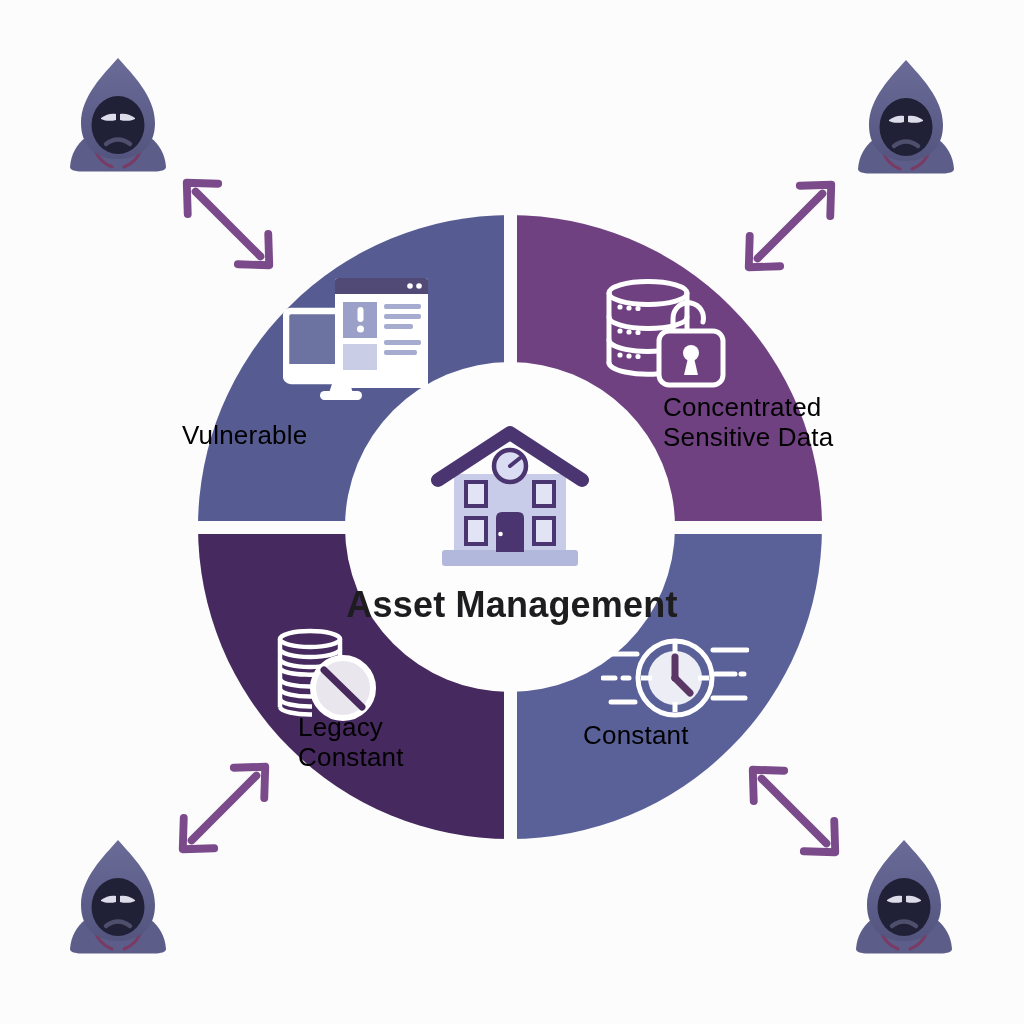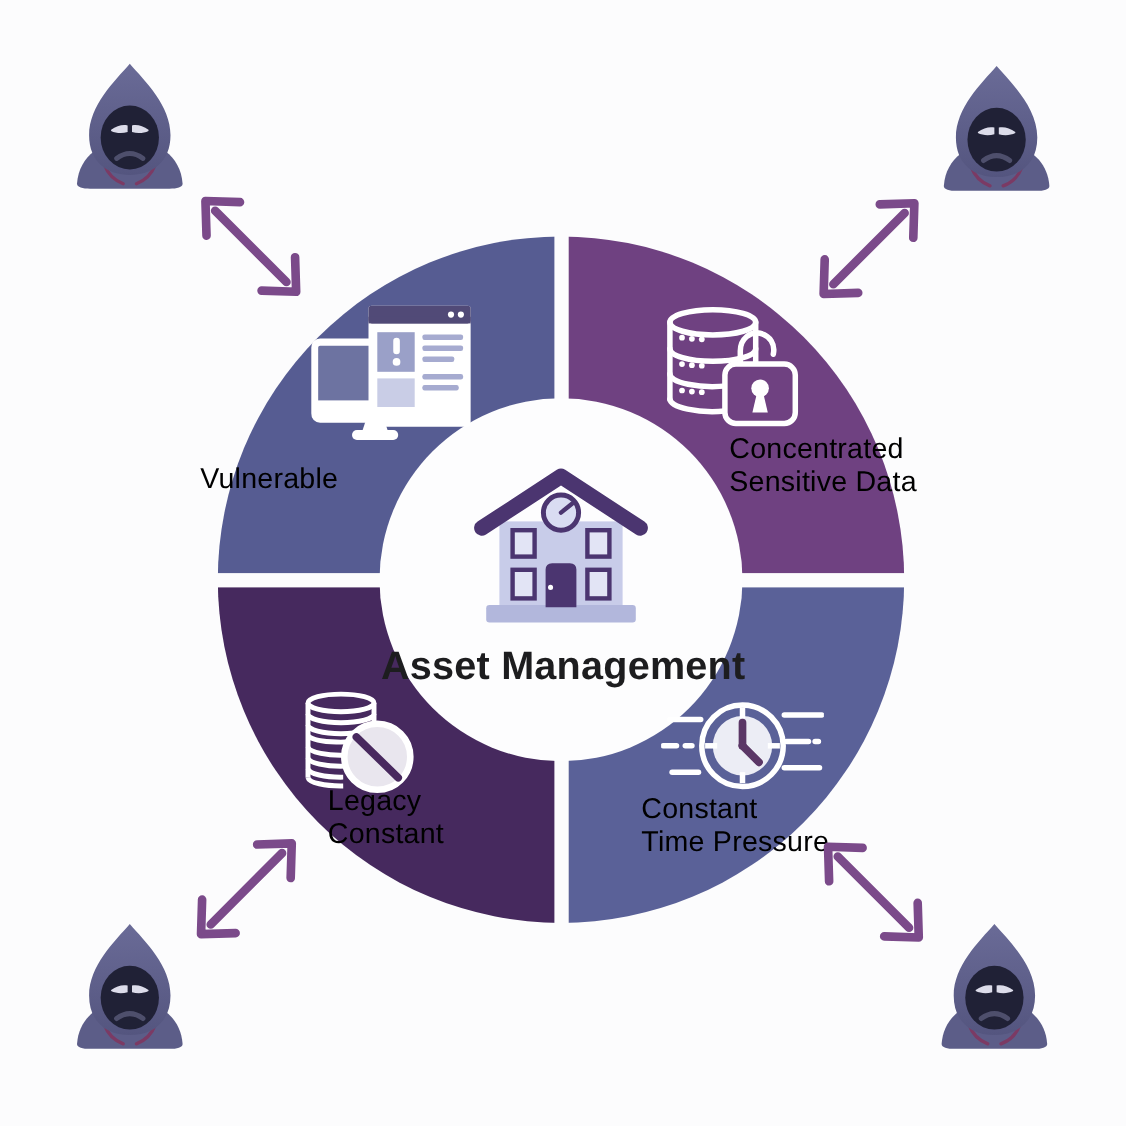--- a/index.html
+++ b/index.html
@@ -182,21 +182,20 @@
       <rect x="71.5" y="70" width="5" height="10"></rect>
       <rect x="40" y="43.5" width="11" height="5"></rect>
       <rect x="97" y="43.5" width="11" height="5"></rect>
     </g>
     <path d="M74,46 L74,25" stroke="#5b3766" stroke-width="7" stroke-linecap="round"></path>
     <path d="M74,46 L89,61" stroke="#5b3766" stroke-width="7" stroke-linecap="round"></path>
     <circle cx="74" cy="46" r="3.5" fill="#5b3766"></circle>
   </svg>
   <div class="abs layer4 q-label" style="left:583px;top:720px;width:200px">
     <div>Constant</div>
-    <div>Time Pressure</div>
   </div>
 
   <svg class="abs layer4" style="left:62px;top:54px" width="112" height="118">
       <use href="#sym-hacker"></use>
     </svg>
   <svg class="abs layer4" style="left:850px;top:56px" width="112" height="118">
       <use href="#sym-hacker"></use>
     </svg>
   <svg class="abs layer4" style="left:62px;top:836px" width="112" height="118">
       <use href="#sym-hacker"></use>

